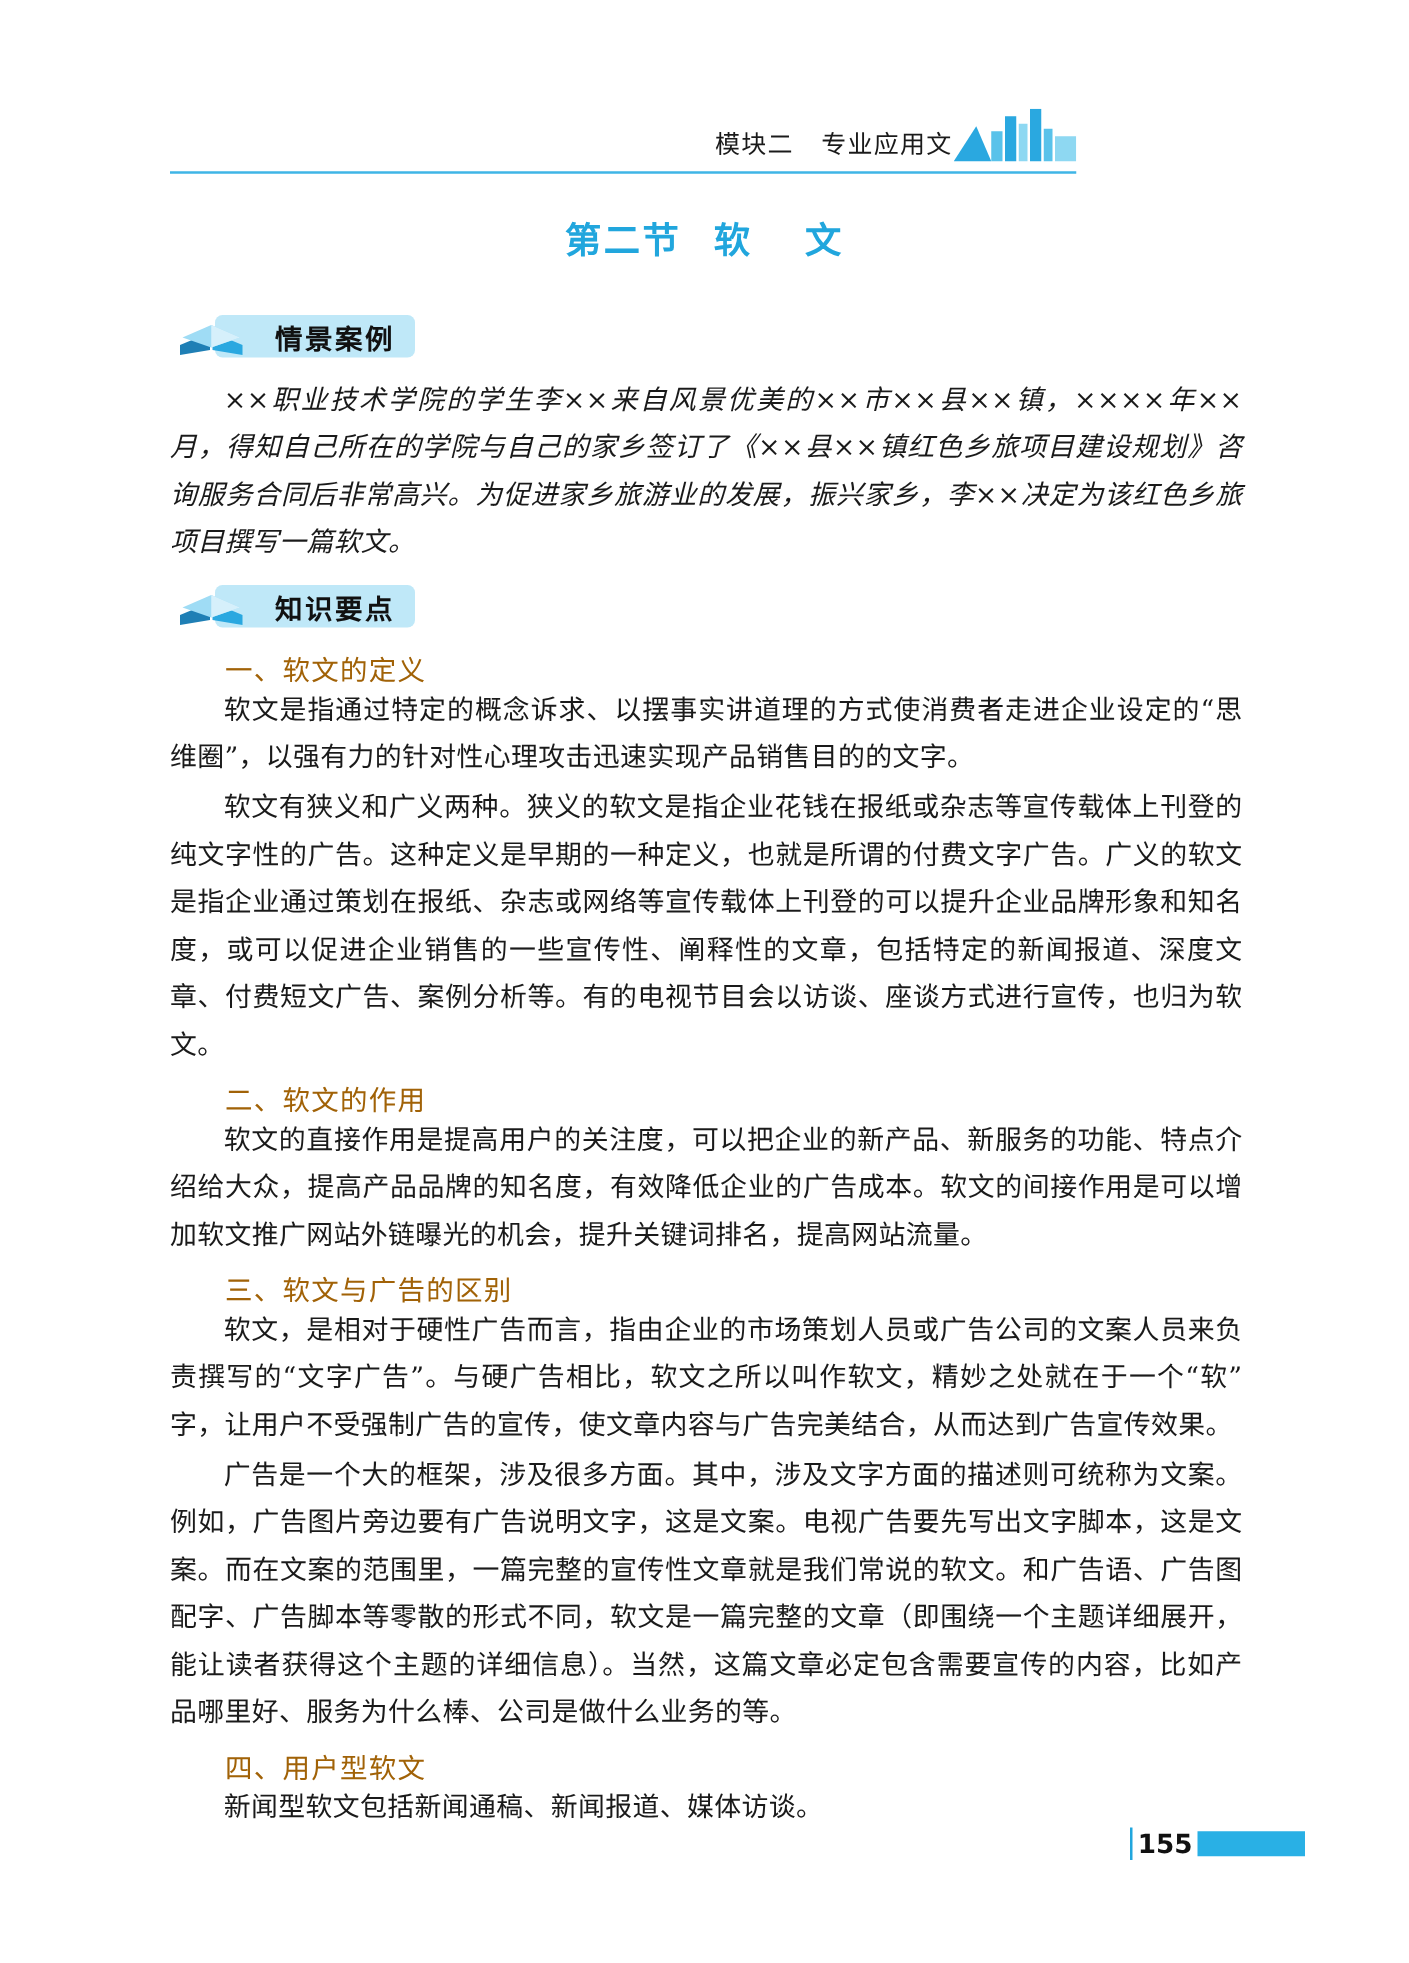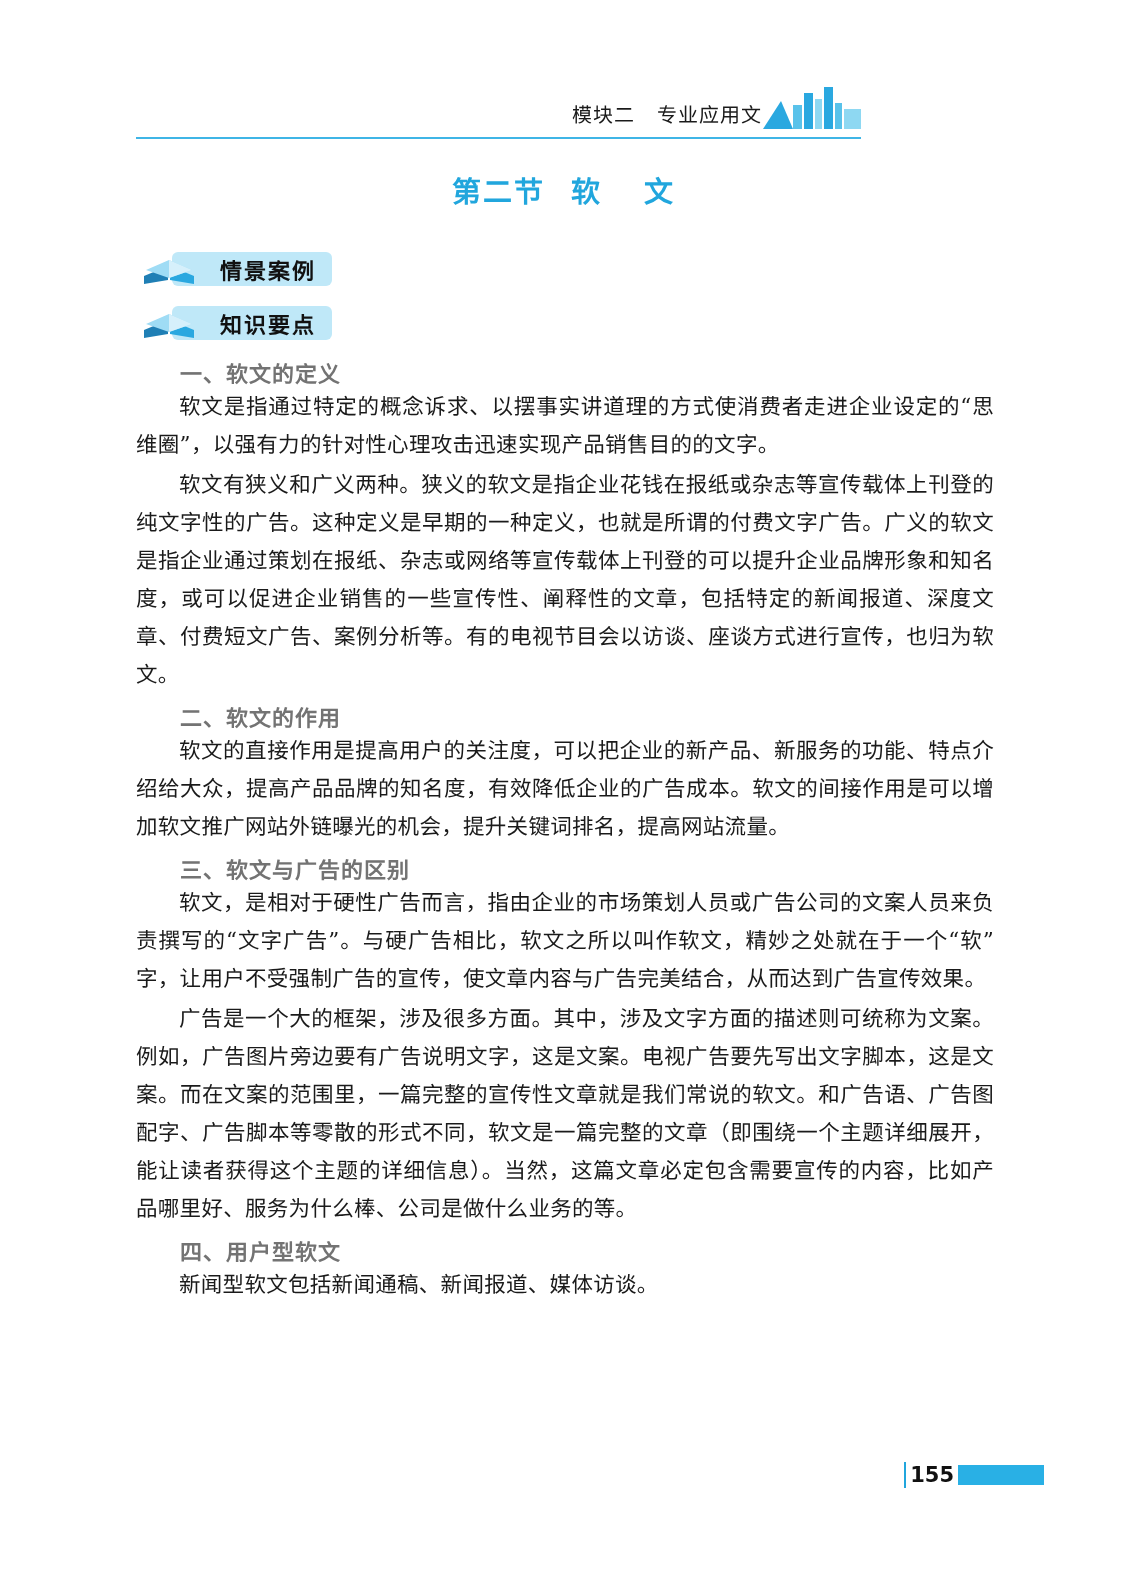--- a/index.html
+++ b/index.html
@@ -131,23 +131,23 @@
     letter-spacing: 0.3px;
     font-family: "DejaVu Serif", "Liberation Serif", serif;
   }
   p.body.kai {
     font-family: "DejaVu Serif", "Liberation Serif", serif;
     font-style: italic;
   }
   .sub-heading {
     margin: 6px 0 0 0;
     font-family: "DejaVu Sans", "Liberation Sans", sans-serif;
-    font-weight: bold;
+    font-weight: normal;
     font-size: 22px;
-    color: #737373;
+    color: #a16207;
     text-indent: 2em;
     letter-spacing: 1px;
   }
 
   
   .footer {
     position: absolute;
     bottom: 82px;
     right: 83px;
     display: flex;
@@ -203,20 +203,21 @@
       <span class="tag-pill-label">情景案例</span>
     </div>
     <svg class="tag-book-icon" viewBox="0 0 54 32">
       <path d="M2 22 L26 12 L26 26 L2 30 Z" fill="#1f7fb5"></path>
       <path d="M52 22 L28 12 L28 26 L52 30 Z" fill="#2aa8e0"></path>
       <path d="M4 16 L27 6 L50 16 L27 24 Z" fill="#9fdcf5"></path>
       <path d="M27 6 L50 16 L27 24 Z" fill="#d6f0fb"></path>
     </svg>
   </div>
 
+  <p class="body kai">××职业技术学院的学生李××来自风景优美的××市××县××镇，××××年××月，得知自己所在的学院与自己的家乡签订了《××县××镇红色乡旅项目建设规划》咨询服务合同后非常高兴。为促进家乡旅游业的发展，振兴家乡，李××决定为该红色乡旅项目撰写一篇软文。</p>
 
   <div class="tag-heading" style="margin-top:14px;">
     <div class="tag-pill">
       <span class="tag-pill-label">知识要点</span>
     </div>
     <svg class="tag-book-icon" viewBox="0 0 54 32">
       <path d="M2 22 L26 12 L26 26 L2 30 Z" fill="#1f7fb5"></path>
       <path d="M52 22 L28 12 L28 26 L52 30 Z" fill="#2aa8e0"></path>
       <path d="M4 16 L27 6 L50 16 L27 24 Z" fill="#9fdcf5"></path>
       <path d="M27 6 L50 16 L27 24 Z" fill="#d6f0fb"></path>

